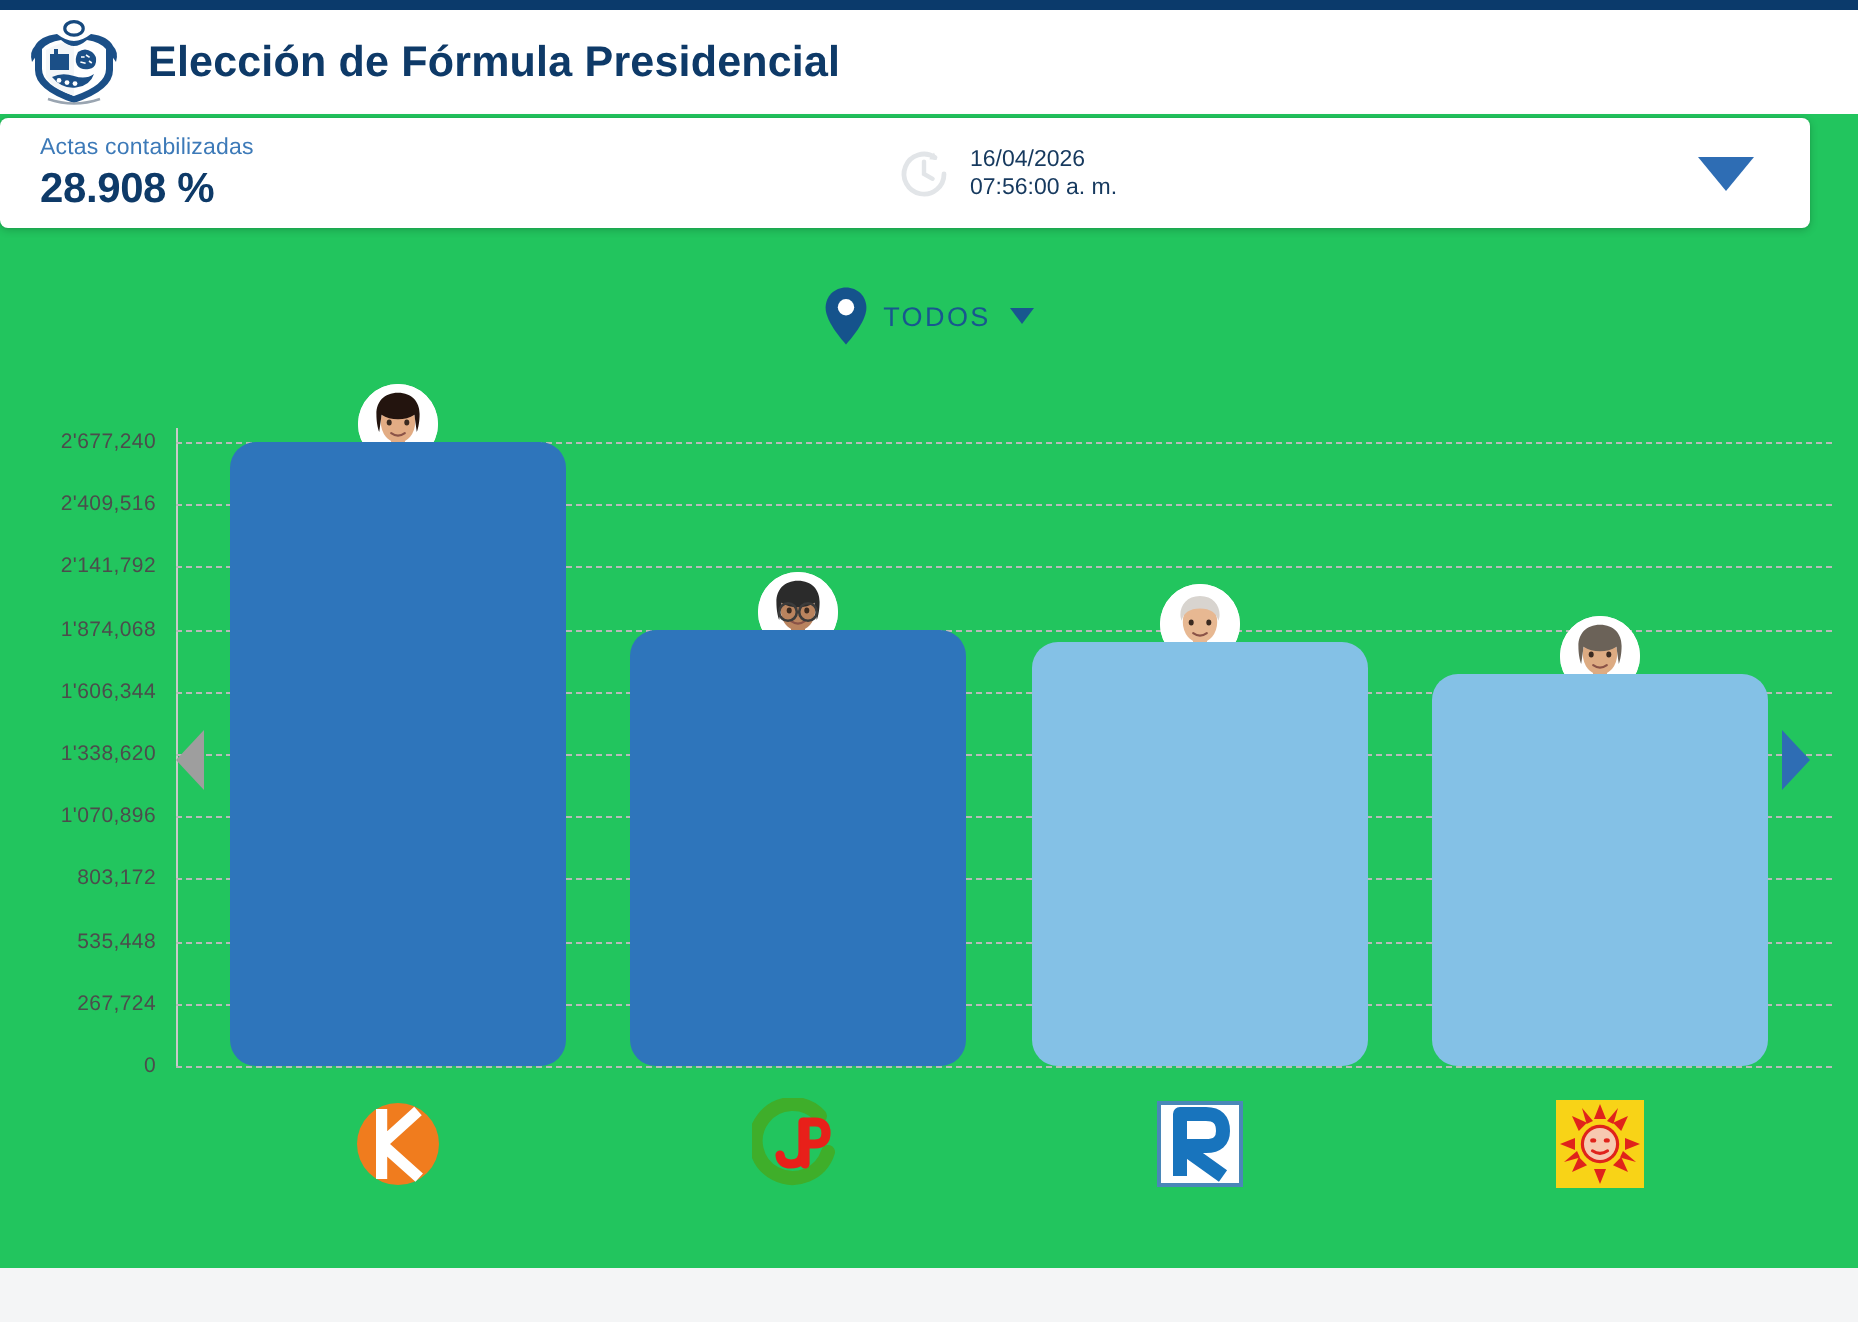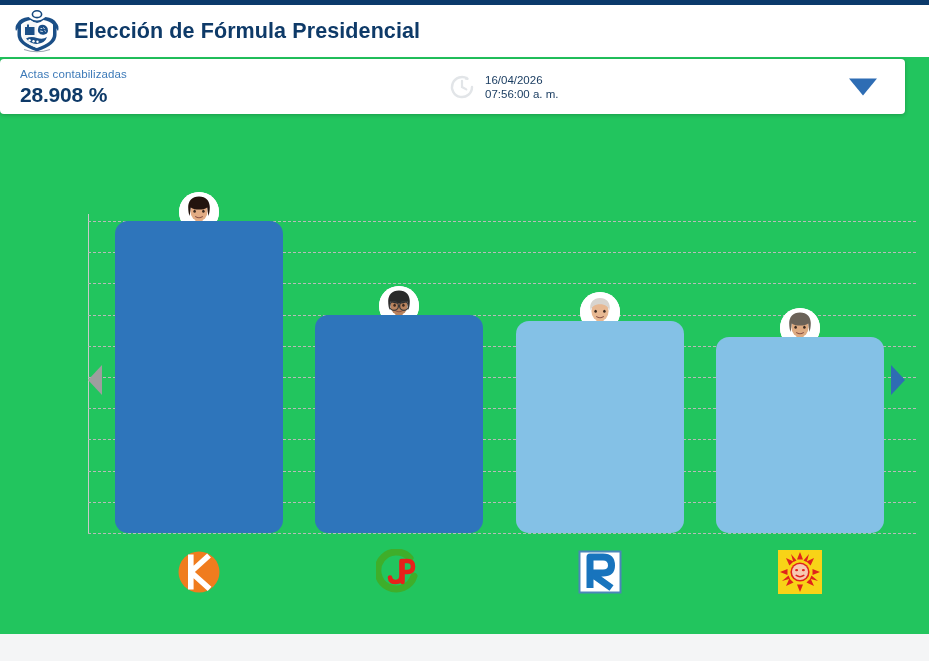--- a/index.html
+++ b/index.html
@@ -279,23 +279,46 @@
       </span>
       <div class="datetime-text">
         <div class="date-line">16/04/2026</div>
         <div class="time-line">07:56:00 a. m.</div>
       </div>
     </div>
 
     <div class="card-caret"></div>
   </div>
 
+  <div class="loc-filter">
+    <span class="pin-icon">
+      <svg viewBox="0 0 22 30" width="22" height="30">
+        <path d="M11 0.8 C5.2 0.8 0.8 5.2 0.8 11 C0.8 18.4 11 29.2 11 29.2 C11 29.2 21.2 18.4 21.2 11 C21.2 5.2 16.8 0.8 11 0.8 Z" fill="#15538c"></path>
+        <circle cx="11" cy="10.6" r="4.1" fill="#ffffff"></circle>
+      </svg>
+    </span>
+    <span class="loc-label">TODOS</span>
+    <span class="loc-caret"></span>
+  </div>
 
   <div class="chart">
 
+    <div class="y-axis">
+        <div class="y-tick" style="top: 31px;">2'677,240</div>
+        <div class="y-tick" style="top: 62.2px;">2'409,516</div>
+        <div class="y-tick" style="top: 93.4px;">2'141,792</div>
+        <div class="y-tick" style="top: 124.6px;">1'874,068</div>
+        <div class="y-tick" style="top: 155.8px;">1'606,344</div>
+        <div class="y-tick" style="top: 187px;">1'338,620</div>
+        <div class="y-tick" style="top: 218.2px;">1'070,896</div>
+        <div class="y-tick" style="top: 249.4px;">803,172</div>
+        <div class="y-tick" style="top: 280.6px;">535,448</div>
+        <div class="y-tick" style="top: 311.8px;">267,724</div>
+        <div class="y-tick" style="top: 343px;">0</div>
+      </div>
     <div class="axis-line"></div>
     <div class="plot">
         <div class="gridline" style="top: 31px;"></div>
         <div class="gridline" style="top: 62.2px;"></div>
         <div class="gridline" style="top: 93.4px;"></div>
         <div class="gridline" style="top: 124.6px;"></div>
         <div class="gridline" style="top: 155.8px;"></div>
         <div class="gridline" style="top: 187px;"></div>
         <div class="gridline" style="top: 218.2px;"></div>
         <div class="gridline" style="top: 249.4px;"></div>

